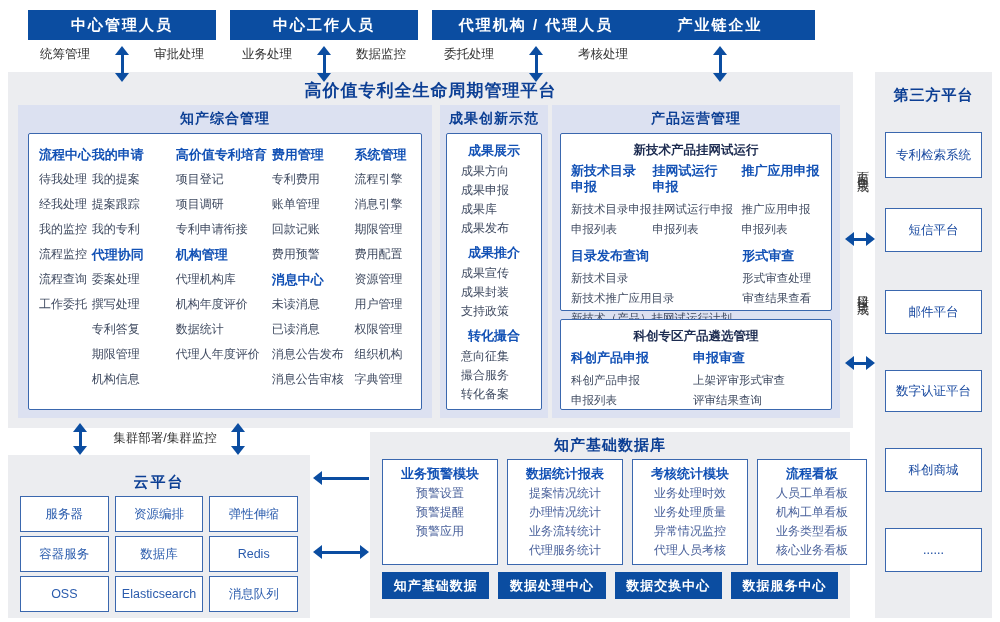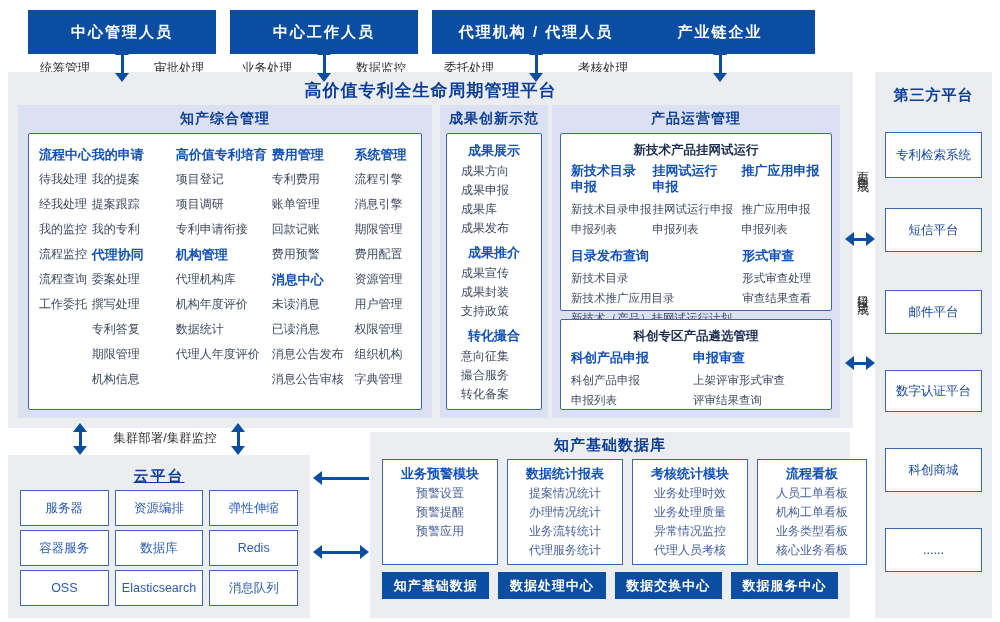--- a/index.html
+++ b/index.html
@@ -12,21 +12,21 @@
     --body:#3f4a60;
     --dbitem:#49619b;
   }
   *{margin:0;padding:0;box-sizing:border-box;}
   html,body{background:#fff;}
   body{font-family:"Liberation Sans","DejaVu Sans",sans-serif;}
   .stage{position:relative;width:1000px;height:622px;background:#fff;overflow:hidden;}
 
   
   .actor{position:absolute;top:10px;}
-  .actor-box{height:44px;background:var(--blue);color:#fff;font-size:15px;font-weight:bold;
+  .actor-box{height:30px;background:var(--blue);color:#fff;font-size:15px;font-weight:bold;
              display:flex;align-items:center;justify-content:center;letter-spacing:2px;}
   .actor-labels{display:flex;justify-content:space-between;padding:0 12px;margin-top:6px;
                 font-size:12.5px;color:#333;}
   .actor .varrow{left:50%;margin-left:-7px;top:36px;height:36px;z-index:5;}
 
   
   .varrow{position:absolute;width:14px;}
   .varrow::before{content:"";position:absolute;left:5.5px;top:7px;bottom:7px;width:3px;background:var(--blue);}
   .varrow .up{position:absolute;top:0;left:0;width:0;height:0;
               border-left:7px solid transparent;border-right:7px solid transparent;border-bottom:9px solid var(--blue);}
@@ -83,21 +83,21 @@
   .third-title{text-align:center;font-size:15px;font-weight:bold;color:var(--tblue);padding-top:14px;letter-spacing:1px;}
   .tp-box{position:absolute;left:10px;right:10px;height:44px;background:#fff;border:1.5px solid var(--border);
           display:flex;align-items:center;justify-content:center;font-size:12.5px;color:#16479f;}
 
   
   .vlabel{position:absolute;left:853px;width:18px;writing-mode:vertical-rl;text-orientation:upright;
           font-size:12px;color:#333;letter-spacing:3px;}
 
   
   .cloud{position:absolute;left:8px;top:455px;width:302px;height:163px;background:var(--panel);}
-  .cloud-title{text-align:center;font-size:15px;font-weight:bold;color:var(--tblue);padding:12px 0 4px;letter-spacing:2px;text-decoration:underline;}
+  .cloud-title{text-align:center;font-size:15px;font-weight:bold;color:var(--tblue);padding:18px 0 4px;letter-spacing:2px;}
   .cloud-grid{display:grid;grid-template-columns:1fr 1fr 1fr;gap:4px 6px;margin:0 12px;}
   .cloud-cell{height:36px;background:#fff;border:1.5px solid var(--border);display:flex;align-items:center;
               justify-content:center;font-size:12.5px;color:#2b5cad;white-space:nowrap;}
 
   
   .db{position:absolute;left:370px;top:432px;width:480px;height:186px;background:var(--panel);}
   .db-title{text-align:center;font-size:15px;font-weight:bold;color:var(--tblue);padding:4px 0 2px;letter-spacing:1px;}
   .db-modules{display:flex;gap:9px;margin:2px 12px 0;}
   .db-module{flex:1;height:106px;background:#fff;border:1.5px solid var(--border);padding:3px 18px;}
   .db-module .group-heading{text-align:center;line-height:21px;font-size:13px;}

